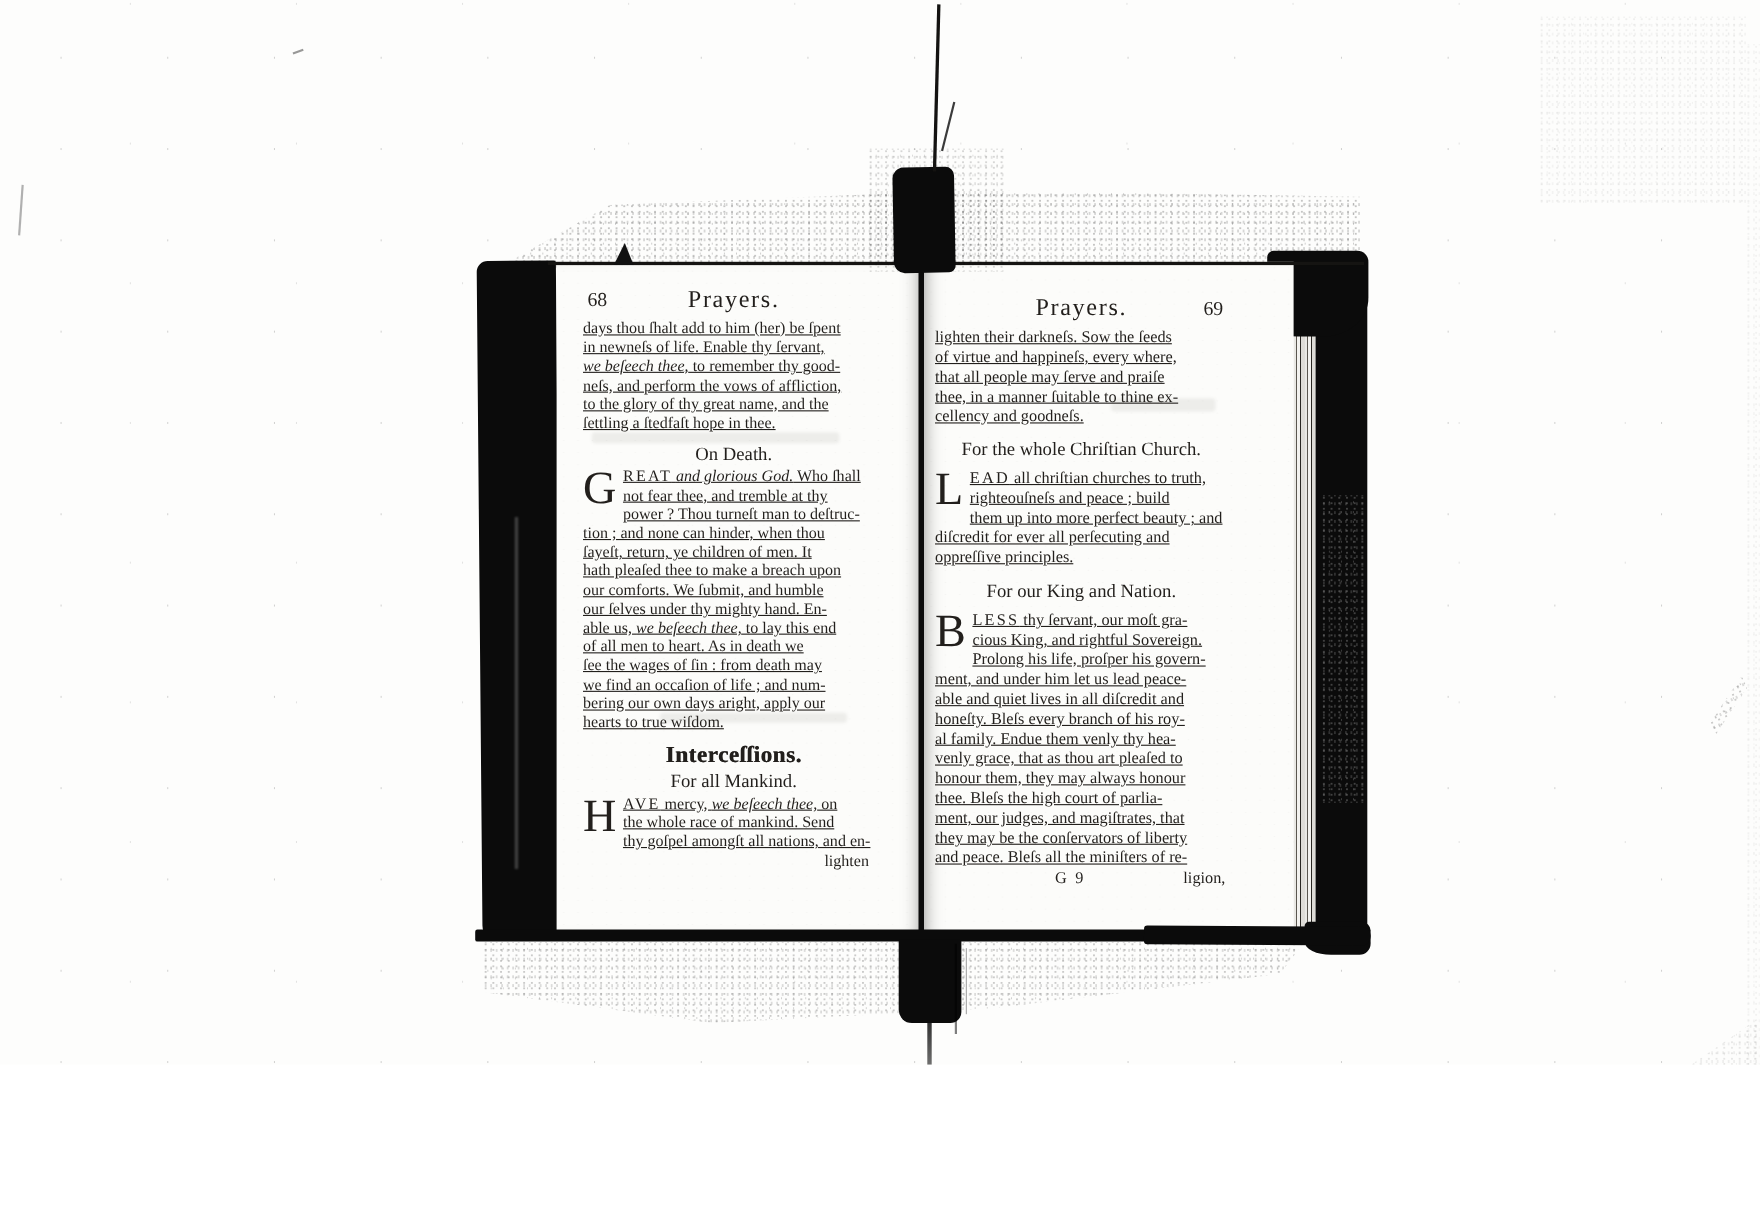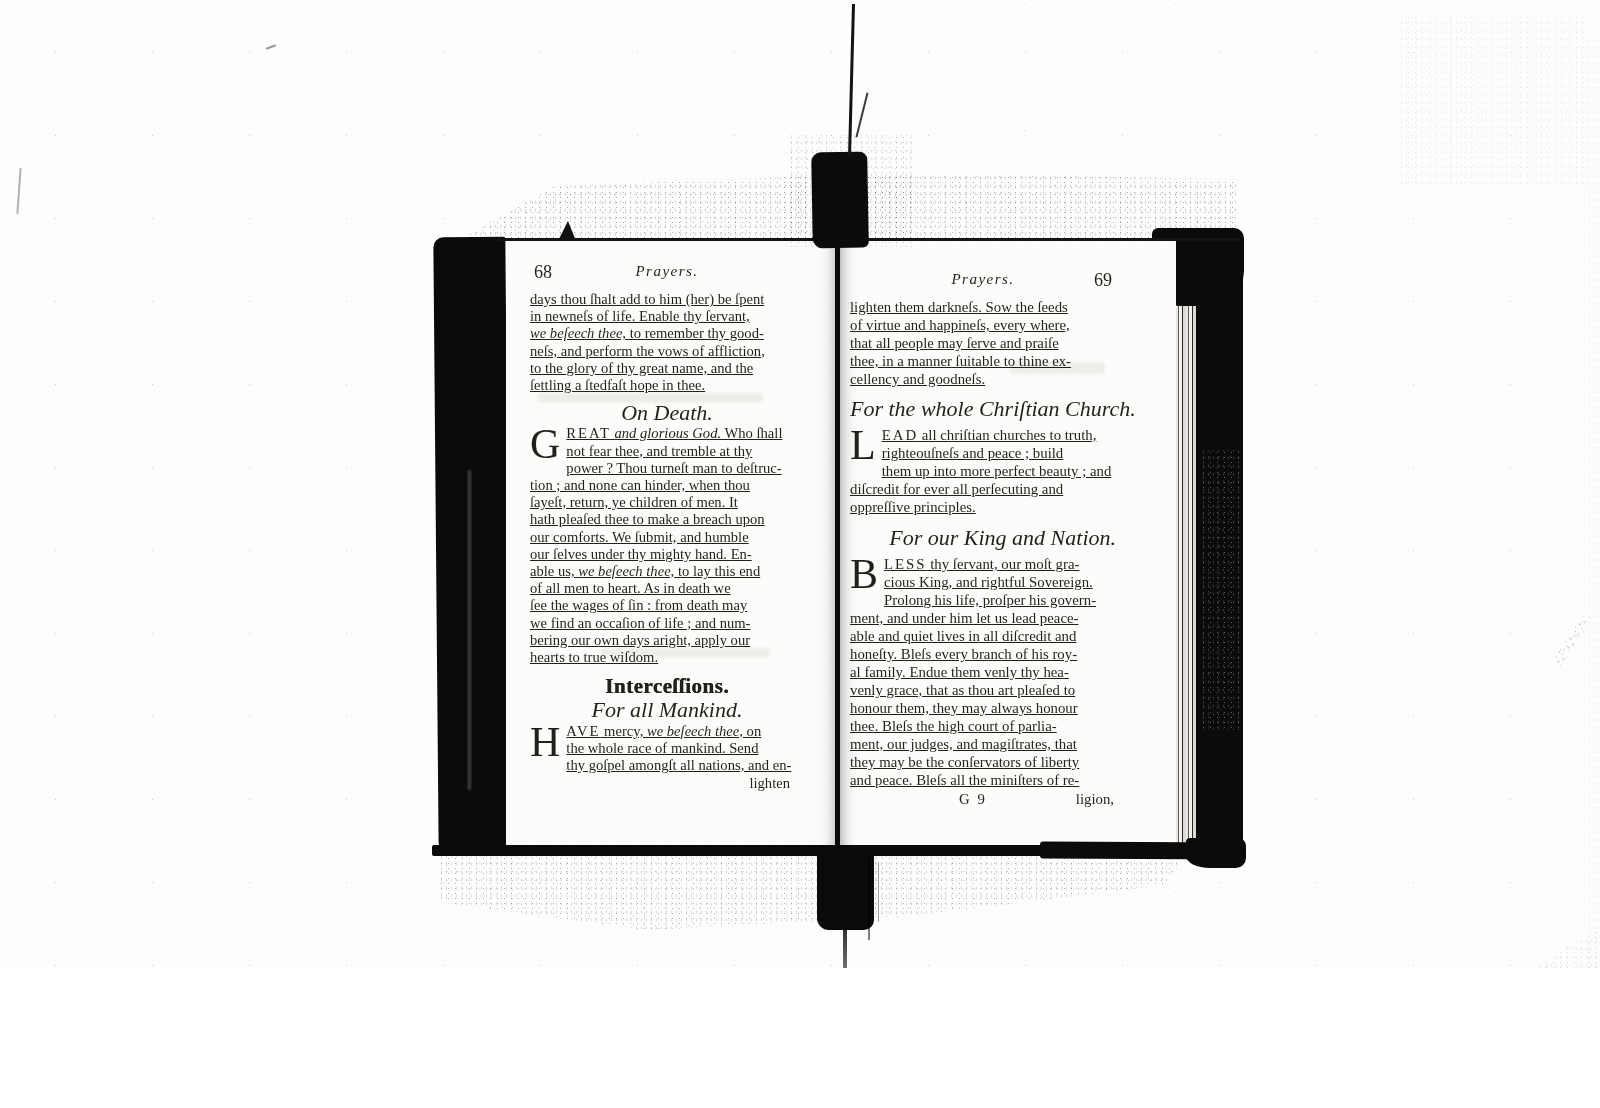--- a/index.html
+++ b/index.html
@@ -45,31 +45,31 @@
   .page-right{left:840px;top:238px;width:336px;height:614px;
     box-shadow:inset 14px 0 18px -16px rgba(0,0,0,.55);}
 
   .textcol{position:relative;}
   .tc-left{margin:22px 0 0 24px;width:274px;font-size:14.6px;line-height:17.2px;}
   .tc-right{margin:32px 0 0 10px;width:266px;font-size:14.8px;line-height:18px;}
   .tl{white-space:nowrap;text-decoration:underline;}
   .it{font-style:italic;}
   .sp{letter-spacing:2px;}
   .pghead{position:relative;text-align:center;height:24px;margin-bottom:2px;}
-  .ptitle{font-style:italic;font-size:15px;letter-spacing:1.5px;}
+  .ptitle{font-size:22px;letter-spacing:1.5px;}
   .pgno{position:absolute;top:1px;font-size:18px;}
   .pgno-l{left:4px;} .pgno-r{right:4px;}
   .plines{margin-top:4px;}
-  .heading{font-style:italic;text-align:center;font-size:22px;white-space:nowrap;}
+  .heading{text-align:center;font-size:17px;white-space:nowrap;}
   .h-ondeath{margin-top:10px;margin-bottom:4px;}
   .h-interc{margin-top:12px;font-style:normal;font-weight:700;font-size:21px;
     letter-spacing:.5px;text-shadow:.5px 0 0 currentColor;text-align:center;}
   .h-mankind{margin-top:6px;}
   .h-church{margin-top:12px;margin-bottom:8px;}
-  .h-king{margin-top:13px;margin-bottom:8px;text-align:right;}
+  .h-king{margin-top:13px;margin-bottom:8px;}
   .prayer{margin-top:3px;}
   .dc{float:left;font-size:42px;line-height:33px;height:34px;margin:3px 6px 0 0;}
   .catchline{text-align:right;padding-right:14px;margin-top:1px;}
   .sigline{position:relative;height:20px;margin-top:1px;}
   .sig{position:absolute;left:41%;letter-spacing:2px;}
   .cw{position:absolute;right:2px;}
   .ghost{position:absolute;background:rgba(40,36,30,.07);filter:blur(1.5px);border-radius:3px;}
   .blk{background:#0b0b0b;}
 </style>
 </head>
@@ -175,21 +175,21 @@
     </div>
   </div>
 
   <div class="art" style="left:840px;top:238px;width:336px;height:614px;pointer-events:auto;">
     <div class="textcol tc-right">
       <div class="pghead">
         <span class="ptitle">Prayers.</span>
         <span class="pgno pgno-r">69</span>
       </div>
       <div class="plines">
-          <div class="tl">lighten them darkneſs.   Sow the ſeeds</div>
+          <div class="tl">lighten their darkneſs.   Sow the ſeeds</div>
           <div class="tl">of virtue and happineſs, every where,</div>
           <div class="tl">that all people may ſerve and praiſe</div>
           <div class="tl">thee, in a manner ſuitable to thine ex-</div>
           <div class="tl">cellency and goodneſs.</div>
         </div>
 
       <div class="heading h-church">For the whole Chriſtian Church.</div>
       <div class="prayer">
         <span class="dc">L</span>
         <div class="plines">

